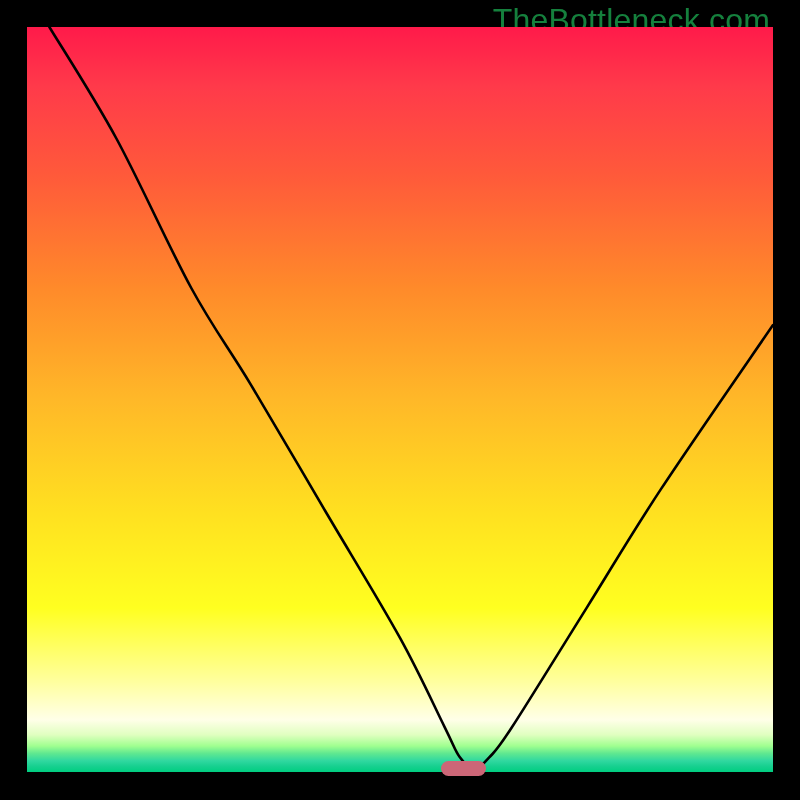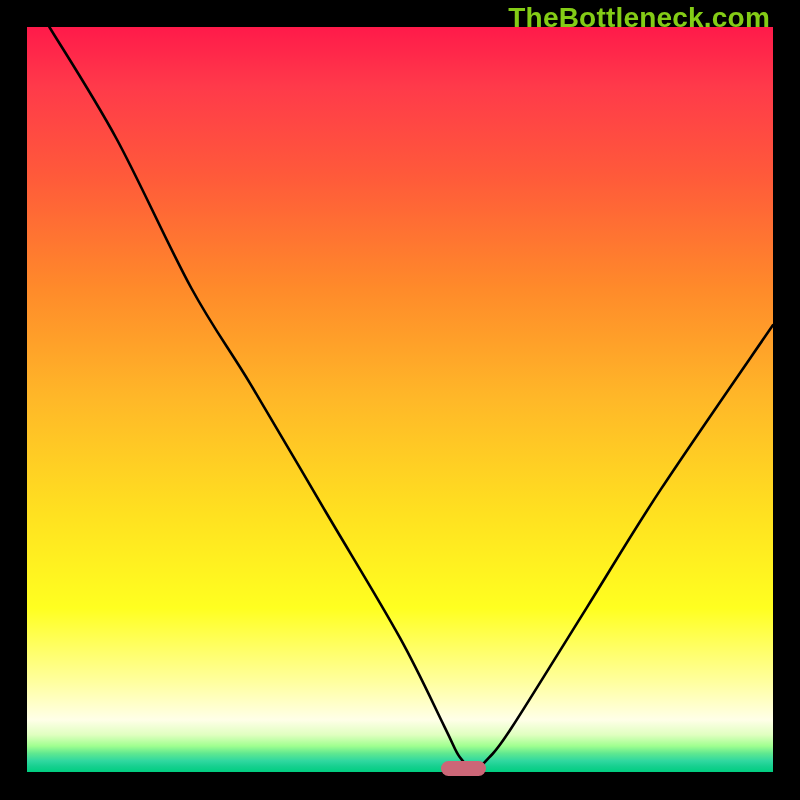--- a/index.html
+++ b/index.html
@@ -37,23 +37,23 @@
       #60e890 97.5%,
       #30d8a0 98.5%,
       #18d090 99.2%,
       #00ce80 100%
     );
   }
   .watermark {
     position: absolute;
     top: 2px;
     right: 30px;
-    font-size: 28px;
-    font-weight: 700;
-    color: #84cc16;
+    font-size: 32px;
+    font-weight: 400;
+    color: #15803d;
     font-family: Arial, sans-serif;
     letter-spacing: 0.2px;
   }
   svg.curve {
     position: absolute;
     left: 27px;
     top: 27px;
     width: 746px;
     height: 745px;
     pointer-events: none;

